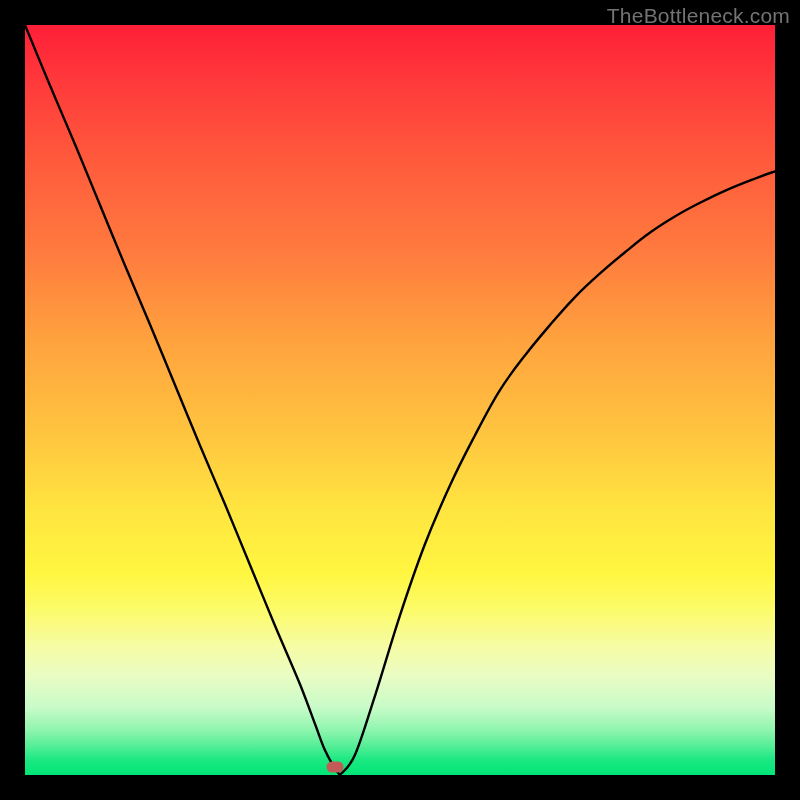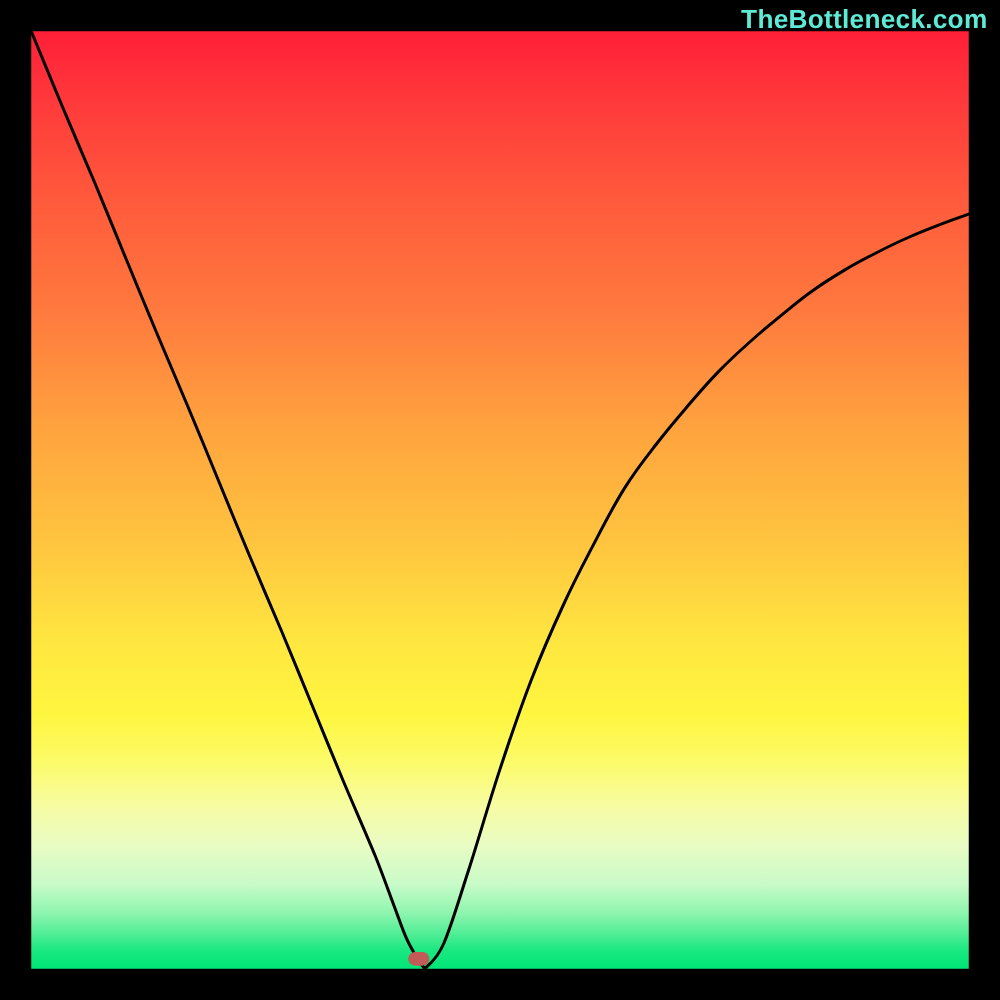--- a/index.html
+++ b/index.html
@@ -41,23 +41,23 @@
       #8ff5ae 94%,
       #4aed93 96.5%,
       #1be881 98%,
       #00e676 100%
     );
   }
   .watermark {
     position: absolute;
     top: 4px;
     right: 10px;
-    color: #5eead4;
+    color: #737373;
     font-size: 21px;
-    font-weight: 700;
+    font-weight: 400;
     letter-spacing: 0.2px;
   }
   .marker {
     position: absolute;
     width: 17px;
     height: 11px;
     border-radius: 6px;
     transform: translate(-50%, -50%);
   }
   svg.curve {

